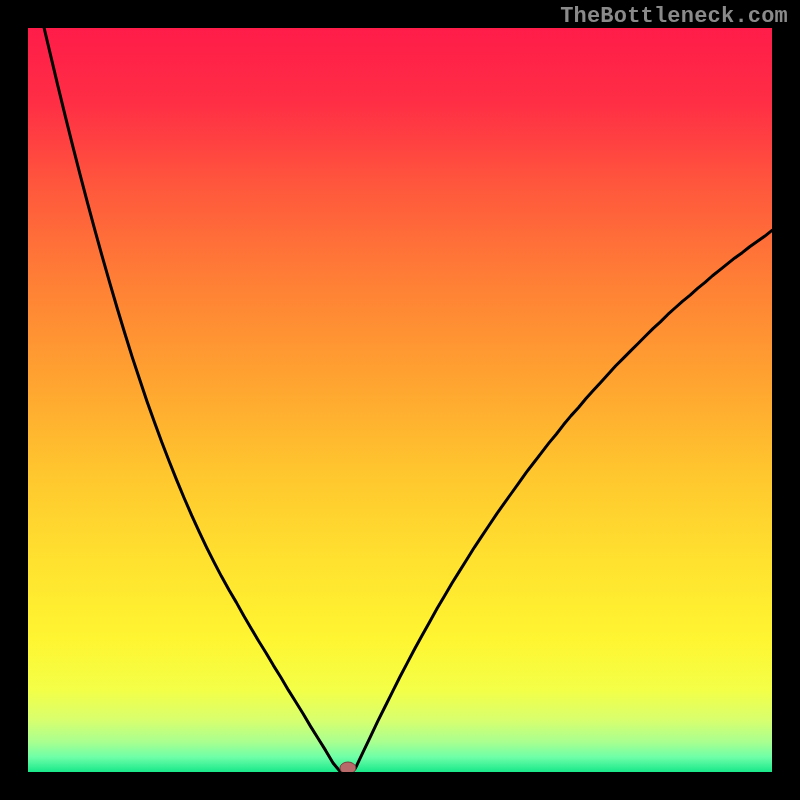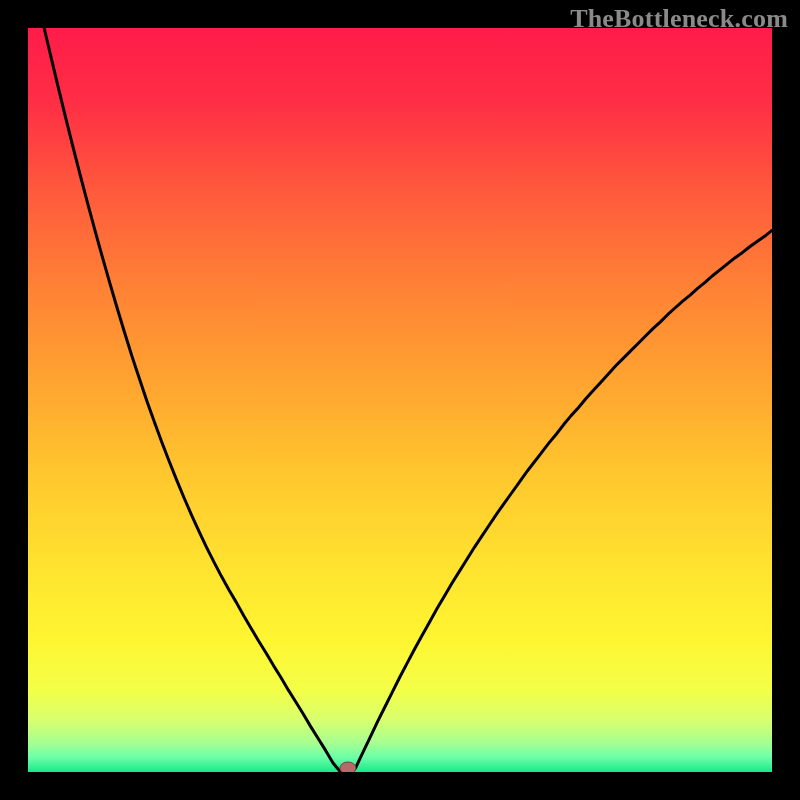--- a/index.html
+++ b/index.html
@@ -21,22 +21,22 @@
     left: 28px;
     top: 28px;
     width: 744px;
     height: 744px;
     overflow: hidden;
   }
   .watermark {
     position: absolute;
     top: 4px;
     right: 12px;
-    font-family: Liberation Serif, serif;
-    font-size: 26px;
+    font-family: Liberation Mono, monospace;
+    font-size: 22px;
     font-weight: 600;
     color: #8a8a8a;
     letter-spacing: 0.2px;
   }
 </style>
 </head>
 <body>
 <div class="frame">
 
   <div class="plot-area">

